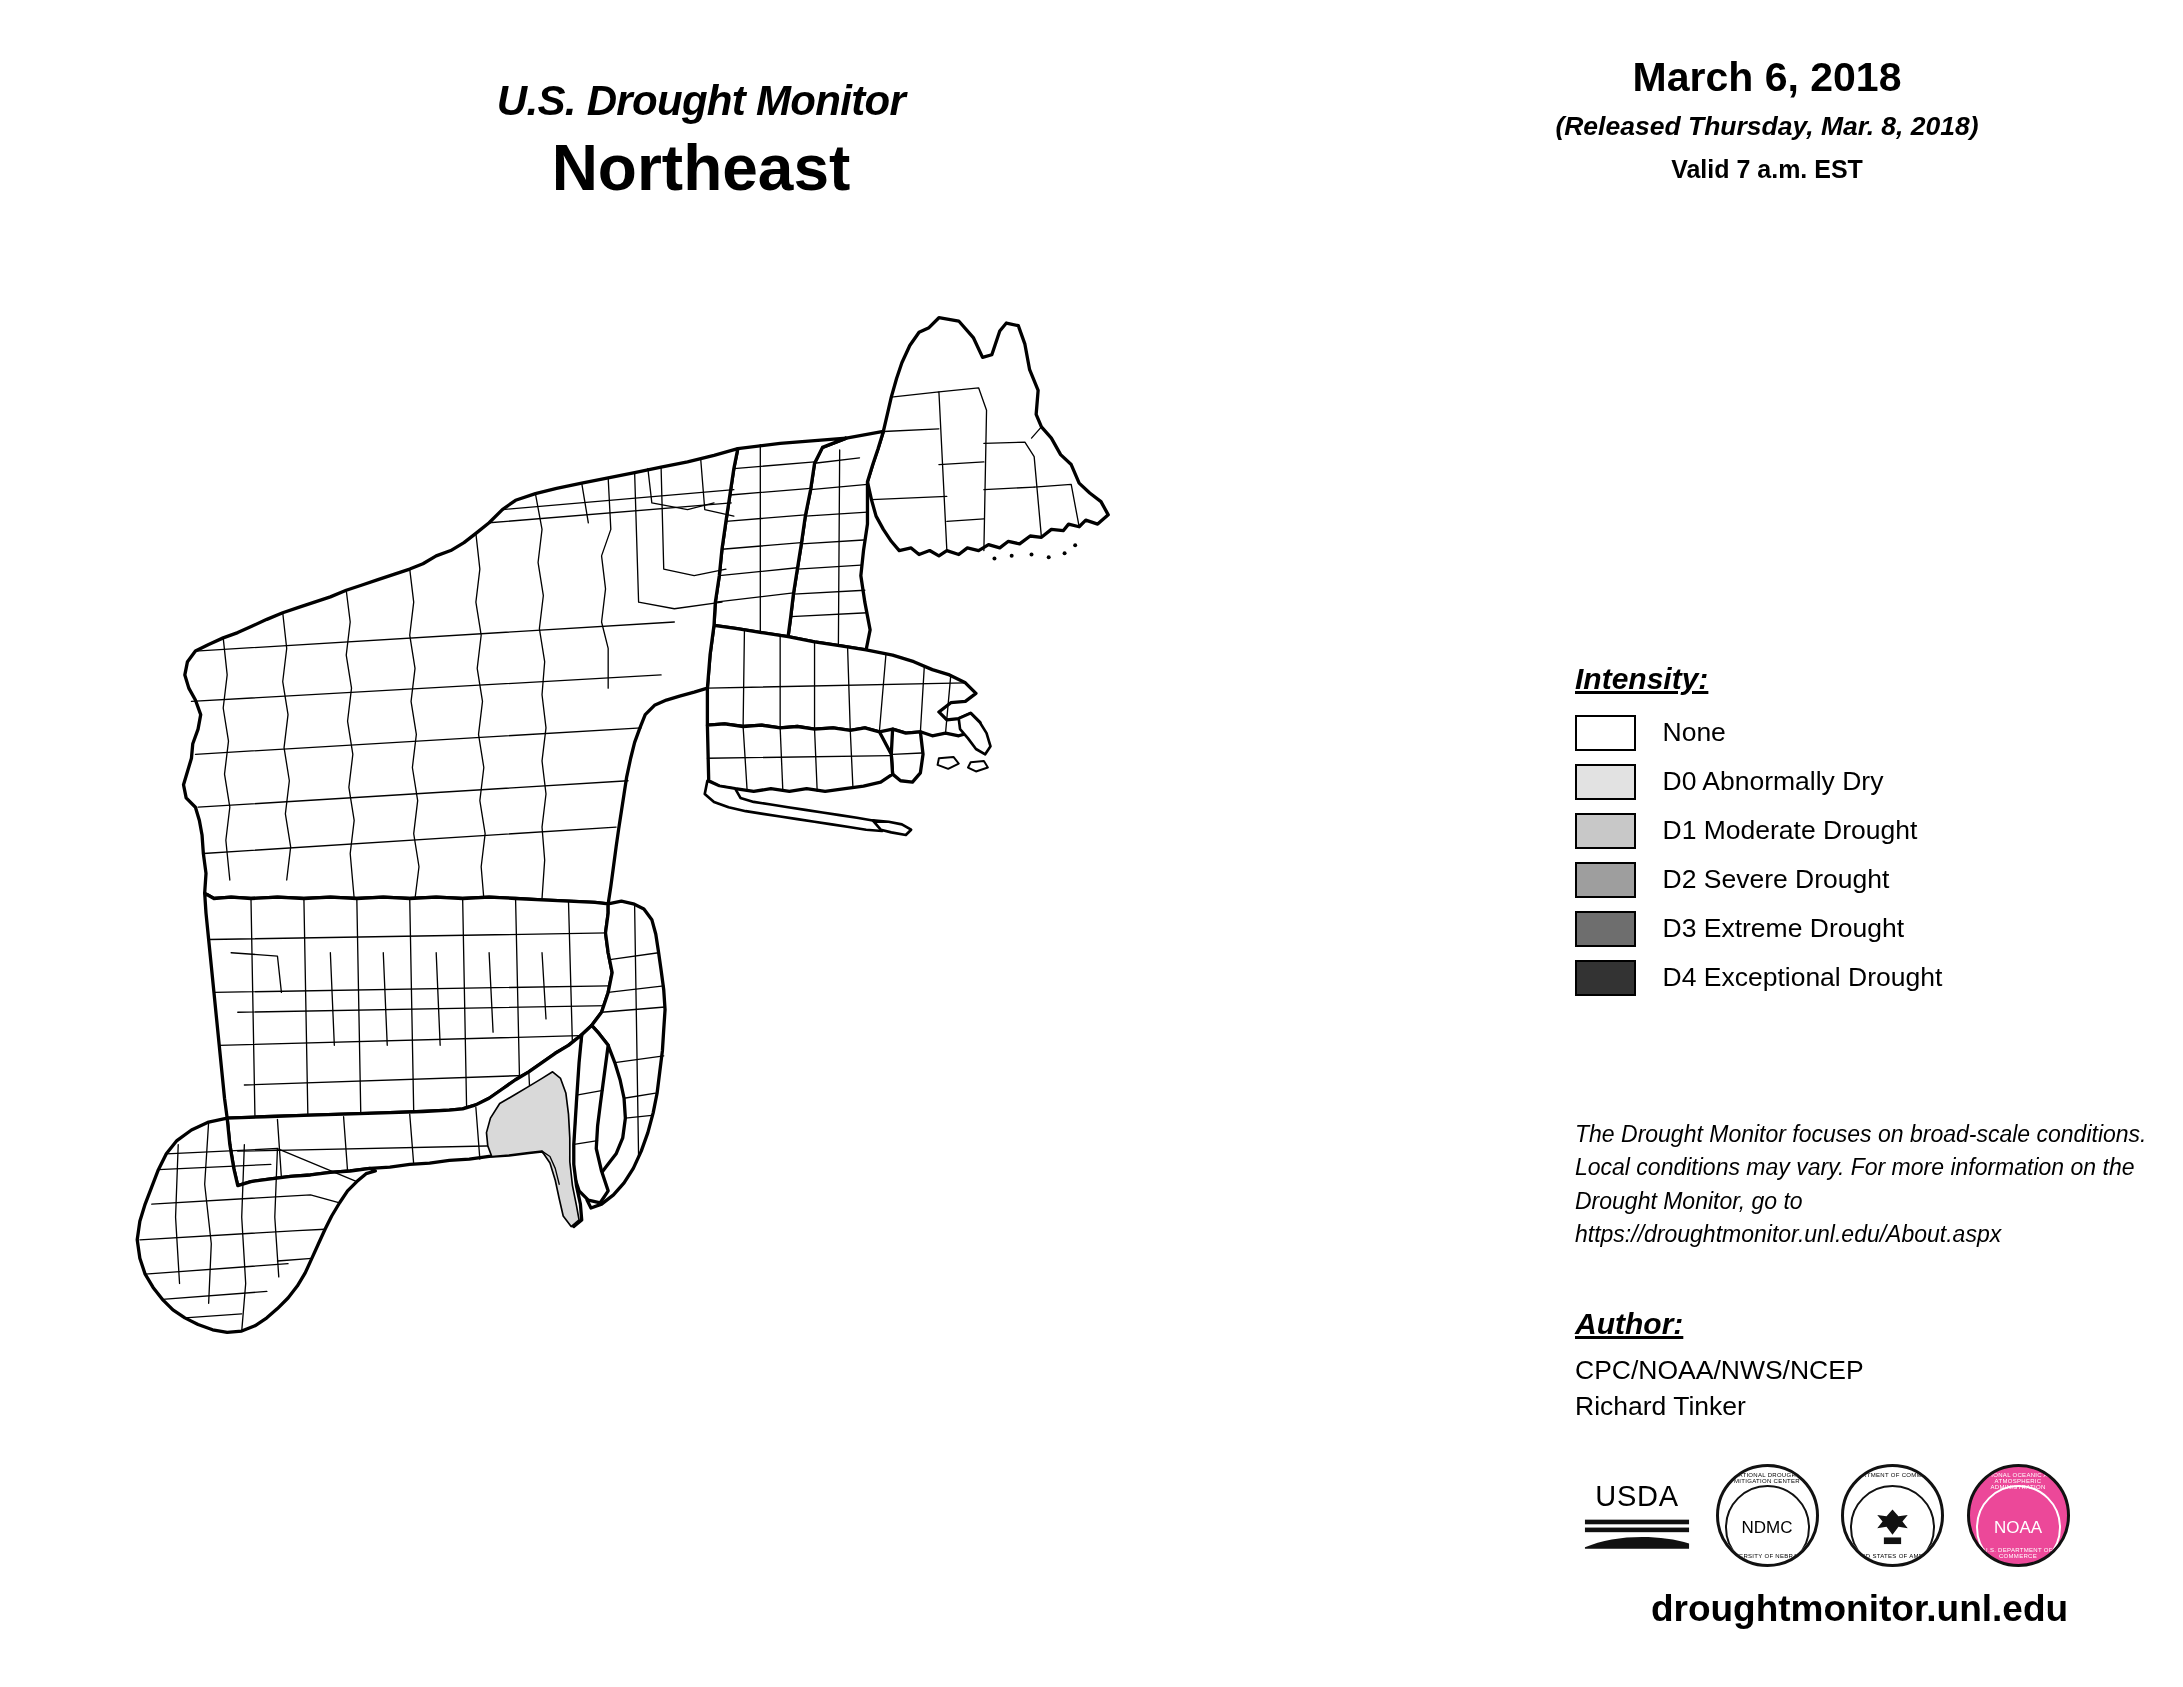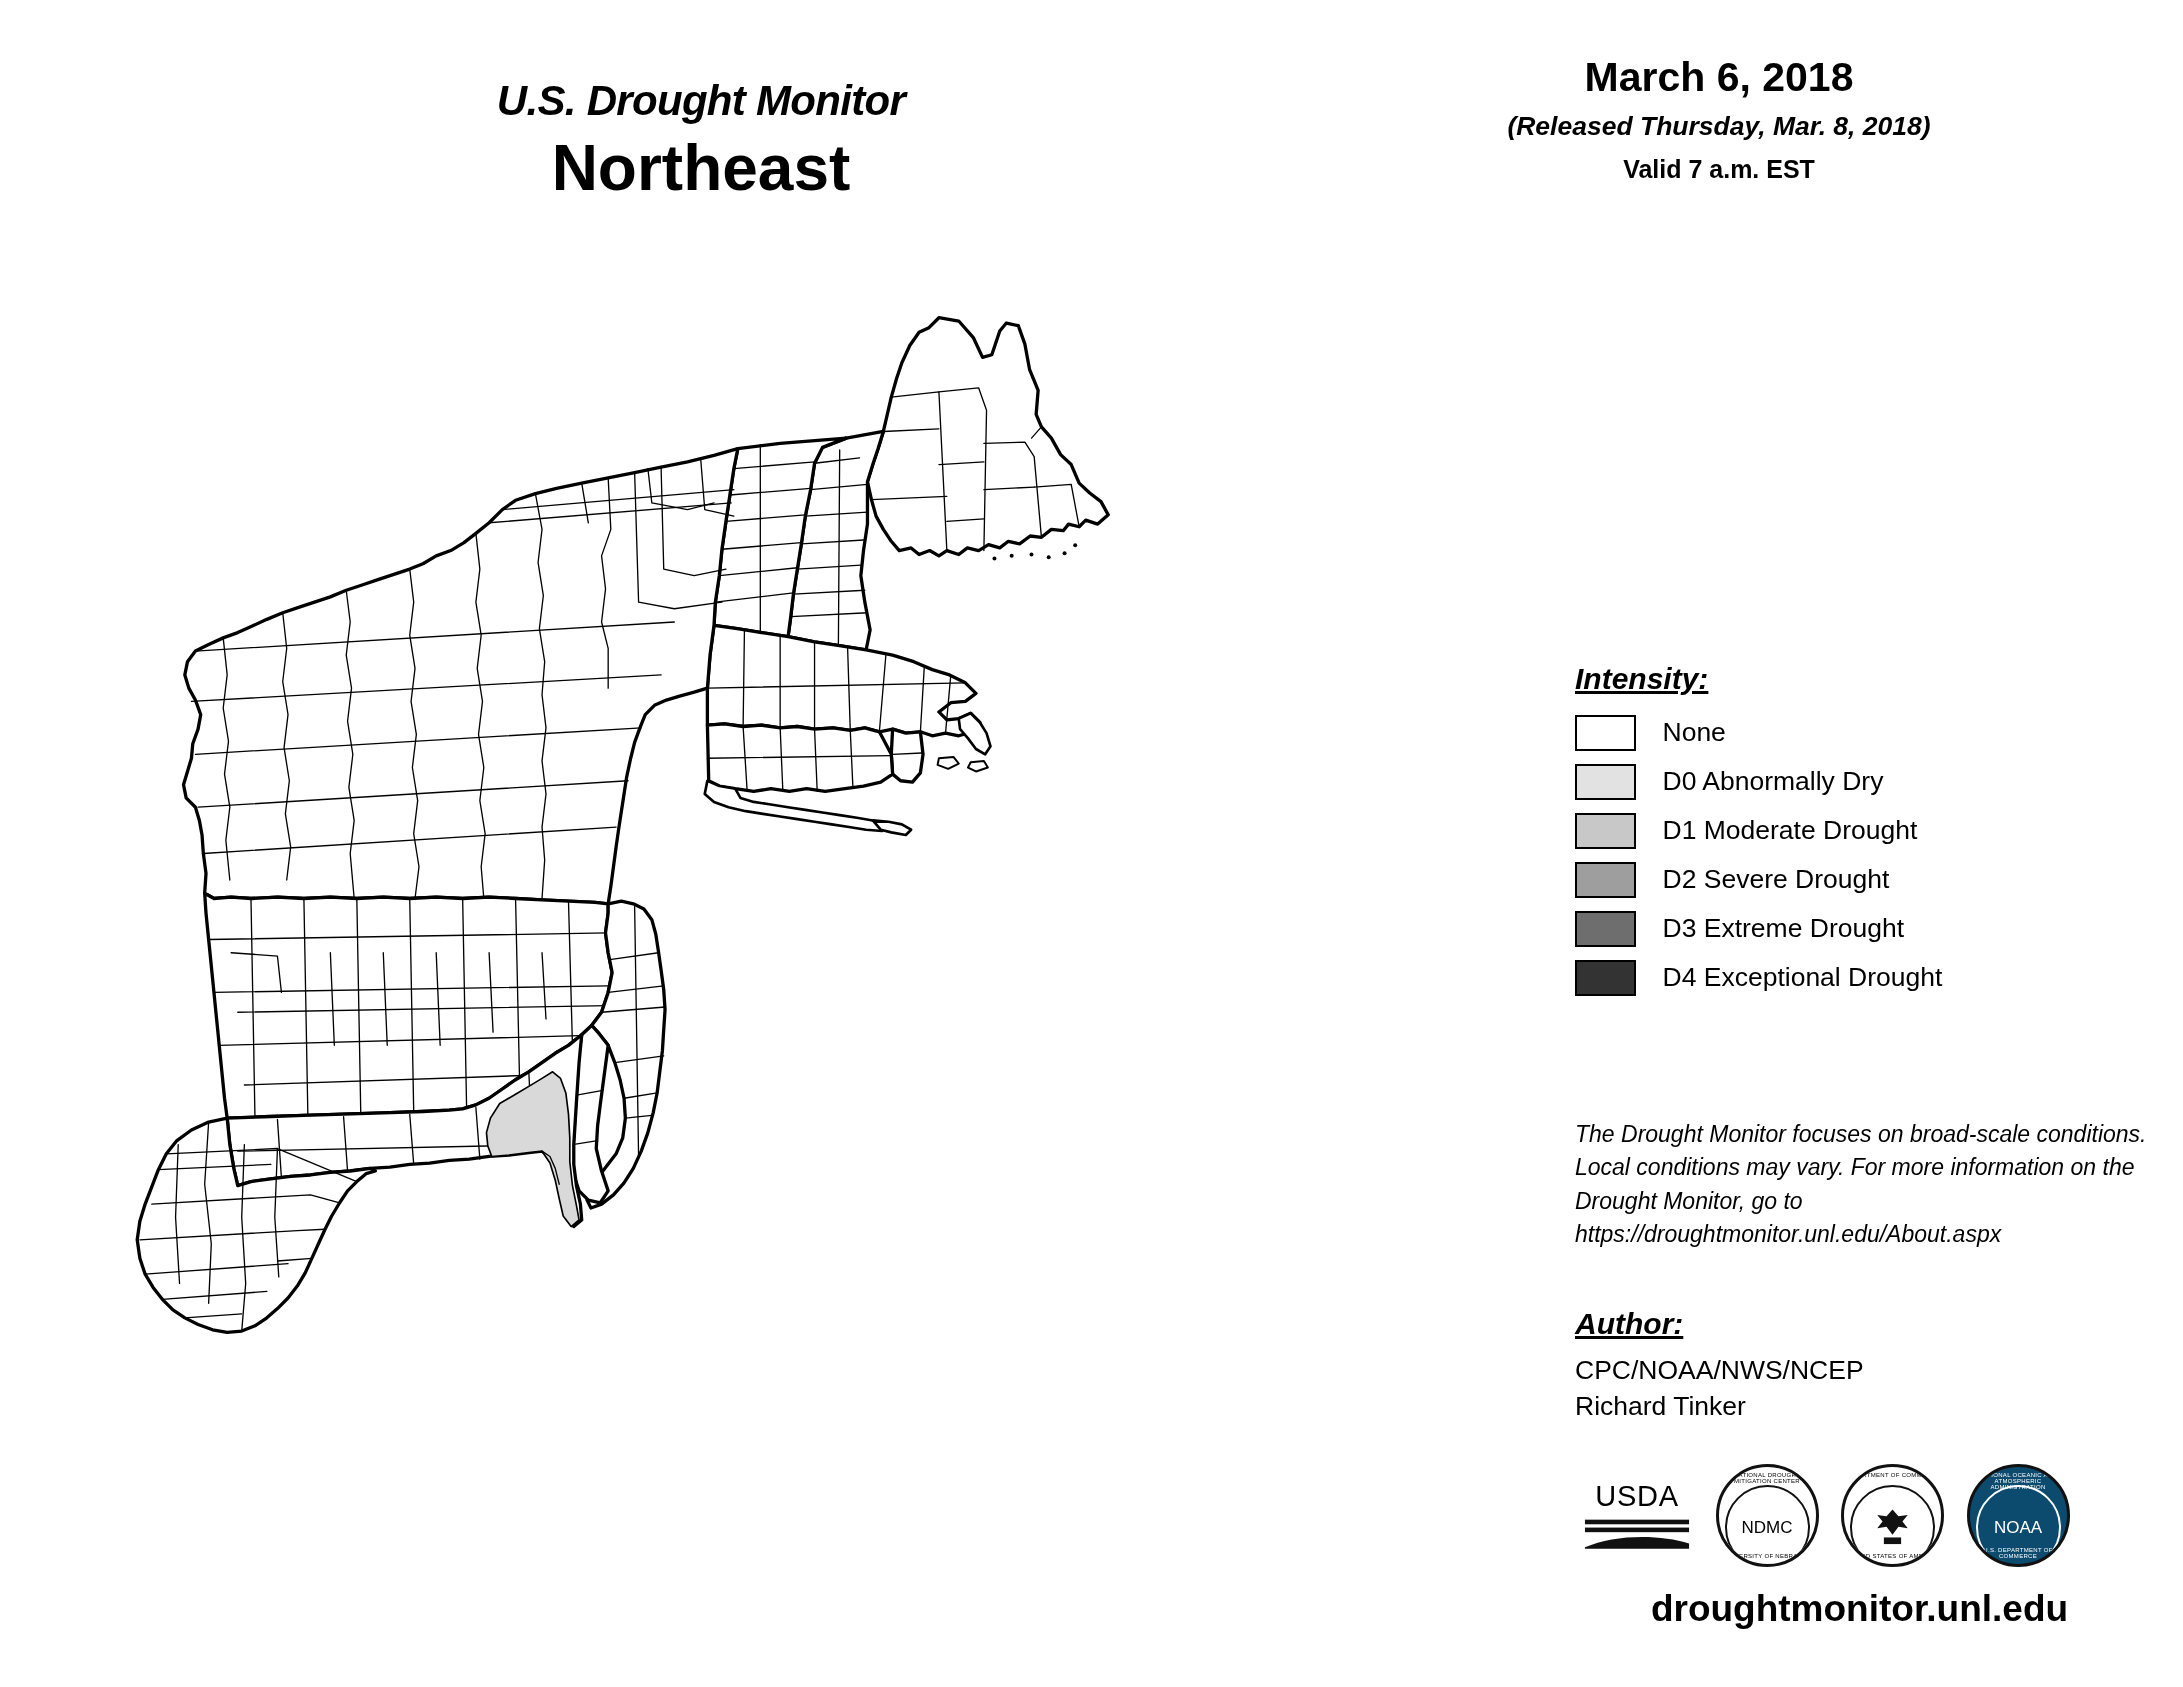--- a/index.html
+++ b/index.html
@@ -34,21 +34,21 @@
   }
   #header-title-block .region-title {
     font-weight: bold;
     font-size: 64px;
     line-height: 1.15;
     margin-top: 6.6px;
   }
 
   #header-date-block {
     position: absolute;
-    left: 1388px;
+    left: 1436px;
     top: 53px;
     width: 662px;
     text-align: center;
   }
   #header-date-block .date-main {
     font-weight: bold;
     font-size: 41px;
     line-height: 1.2;
   }
   #header-date-block .date-released {
@@ -187,21 +187,21 @@
     align-items: center;
     justify-content: center;
     box-sizing: border-box;
     font-weight: normal;
     font-size: 17px;
     text-align: center;
     line-height: 1.05;
     margin-top: 24px;
   }
   .seal-dark {
-    background: #0c4a6e;
+    background: #ec4899;
     color: #ffffff;
   }
   .seal-dark .seal-inner {
     border-color: #ffffff;
   }
   .seal-micro {
     position: absolute;
     font-size: 6px;
     letter-spacing: 0.3px;
     width: 100%;

